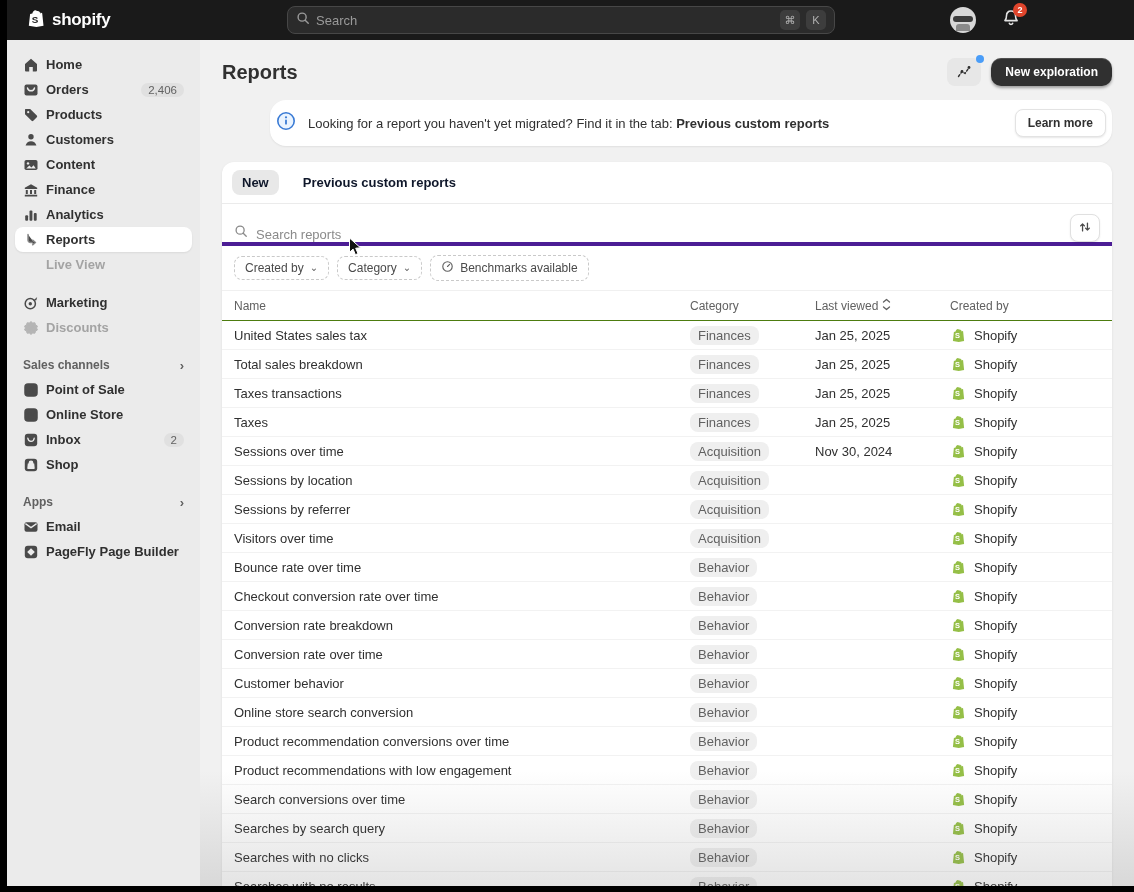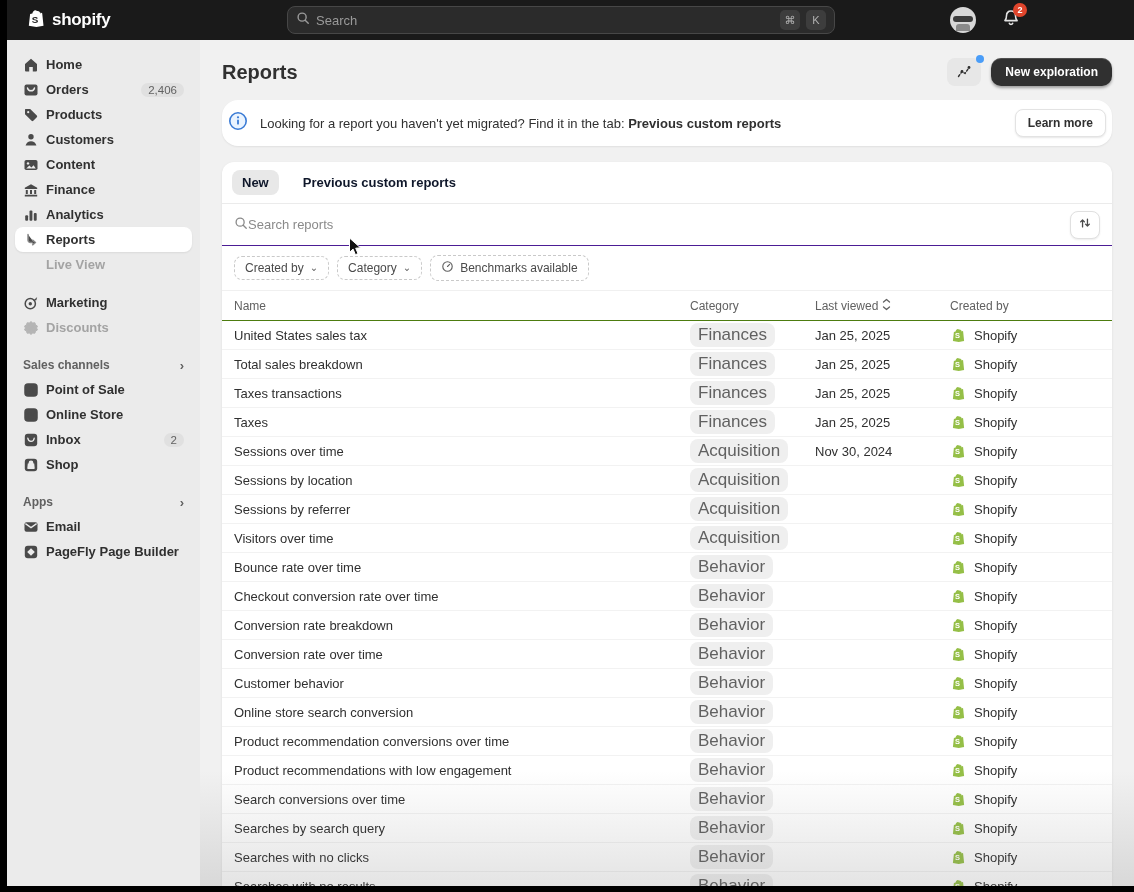--- a/index.html
+++ b/index.html
@@ -40,42 +40,42 @@
 
   
   .main { flex:1; min-width:0; padding:18px 22px 0; display:flex; flex-direction:column; position:relative; background:#f1f1f1; }
   .page-head { display:flex; align-items:center; margin-bottom:14px; flex-shrink:0; }
   .page-title { font-size:20px; font-weight:700; color:#303030; }
   .head-actions { margin-left:auto; display:flex; align-items:center; gap:10px; }
   .icon-btn { width:34px; height:28px; background:#e7e7e7; border:none; border-radius:8px; display:flex; align-items:center; justify-content:center; position:relative; cursor:pointer; }
   .blue-dot { position:absolute; top:-3px; right:-3px; width:8px; height:8px; border-radius:50%; background:#4a9df8; }
   .dark-btn { height:28px; background:#303030; color:#fff; border:none; border-radius:10px; padding:0 14px; font-size:12px; font-weight:600; font-family:inherit; box-shadow:0 2px 3px rgba(0,0,0,.35), inset 0 1px 0 rgba(255,255,255,.15); cursor:pointer; }
 
-  .banner { background:#fff; border-radius:16px; box-shadow:0 1px 2px rgba(0,0,0,.07); padding:9px 6px; display:flex; align-items:center; gap:12px; margin-bottom:16px; flex-shrink:0; }
+  .banner { background:#fff; border-radius:16px; box-shadow:0 1px 2px rgba(0,0,0,.07); padding:9px 6px; display:flex; align-items:center; gap:12px; margin-bottom:16px; flex-shrink:0;margin-left:48px; }
   .banner-text { font-size:13px; color:#303030; }
   .banner-text b { font-weight:700; }
   .light-btn { margin-left:auto; height:28px; background:#fff; border:1px solid #e3e3e3; border-radius:8px; padding:0 12px; font-size:12px; font-weight:600; color:#303030; font-family:inherit; box-shadow:0 1px 2px rgba(0,0,0,.1); cursor:pointer; white-space:nowrap; }
 
   .card { background:#fff; border-radius:12px 12px 0 0; box-shadow:0 1px 3px rgba(0,0,0,.08); flex:1; min-height:0; display:flex; flex-direction:column; overflow:hidden; }
   .tabs-row { display:flex; align-items:center; gap:14px; padding:8px 10px; border-bottom:1px solid #ebebeb; flex-shrink:0; }
   .tab { font-size:13px; font-weight:600; color:#0f172a; padding:5px 10px; border-radius:8px; cursor:pointer; }
   .tab.active { background:#e8e8e8; }
-  .search-row { display:flex; align-items:center; gap:0; padding:0 12px; height:42px; border-bottom:1px solid #4c1d95; flex-shrink:0; }
+  .search-row { display:flex; align-items:flex-end; gap:8px; padding:0 12px; height:42px; border-bottom:4px solid #4c1d95; flex-shrink:0; }
   .search-row input { flex:1; border:none; outline:none; font-size:13px; color:#303030; font-family:inherit; }
   .search-row input::placeholder { color:#8a8a8a; }
   .sort-btn { width:30px; height:28px; background:#fff; border:1px solid #e0e0e0; border-radius:8px; display:flex; align-items:center; justify-content:center; box-shadow:0 1px 2px rgba(0,0,0,.08); cursor:pointer; }
   .filter-row { display:flex; align-items:center; gap:8px; padding:9px 12px; border-bottom:1px solid #f0f0f0; flex-shrink:0; }
   .chip { display:flex; align-items:center; gap:6px; border:1px dashed #c9c9c9; border-radius:8px; padding:4px 10px; font-size:12px; font-weight:500; color:#4a4a4a; background:#fff; cursor:pointer; }
   .chip .chev { font-size:10px; color:#616161; line-height:1; }
 
   .t-head { display:grid; grid-template-columns:1fr 125px 135px 150px; align-items:center; padding:0 12px; height:30px; font-size:12px; color:#616161; border-bottom:1px solid #4d7c0f; flex-shrink:0; }
   .t-head .hcell { display:flex; align-items:center; gap:4px; }
   .t-body { flex:1; overflow:hidden; }
   .t-row { display:grid; grid-template-columns:1fr 125px 135px 150px; align-items:center; padding:0 12px; height:29px; font-size:13px; color:#303030; border-bottom:1px solid #f2f2f2; cursor:pointer; }
-  .cat-pill { display:inline-block; background:#efefef; border-radius:8px; padding:2px 8px; font-size:17px; color:#616161; justify-self:start; }
+  .cat-pill { display:inline-block; background:#efefef; border-radius:8px; padding:2px 8px; font-size:13px; color:#616161; justify-self:start; }
   .creator { display:flex; align-items:center; gap:8px; }
   .creator svg { width:16px; height:16px; }
 
   .bottom-dim { position:absolute; left:0; right:0; bottom:0; height:115px; background:linear-gradient(to bottom, rgba(105,105,105,0), rgba(105,105,105,.18)); pointer-events:none; z-index:4; }
   .cursor { position:absolute; left:348px; top:237px; z-index:9; pointer-events:none; }
 </style>
 </head>
 <body>
 
 <div class="app">

